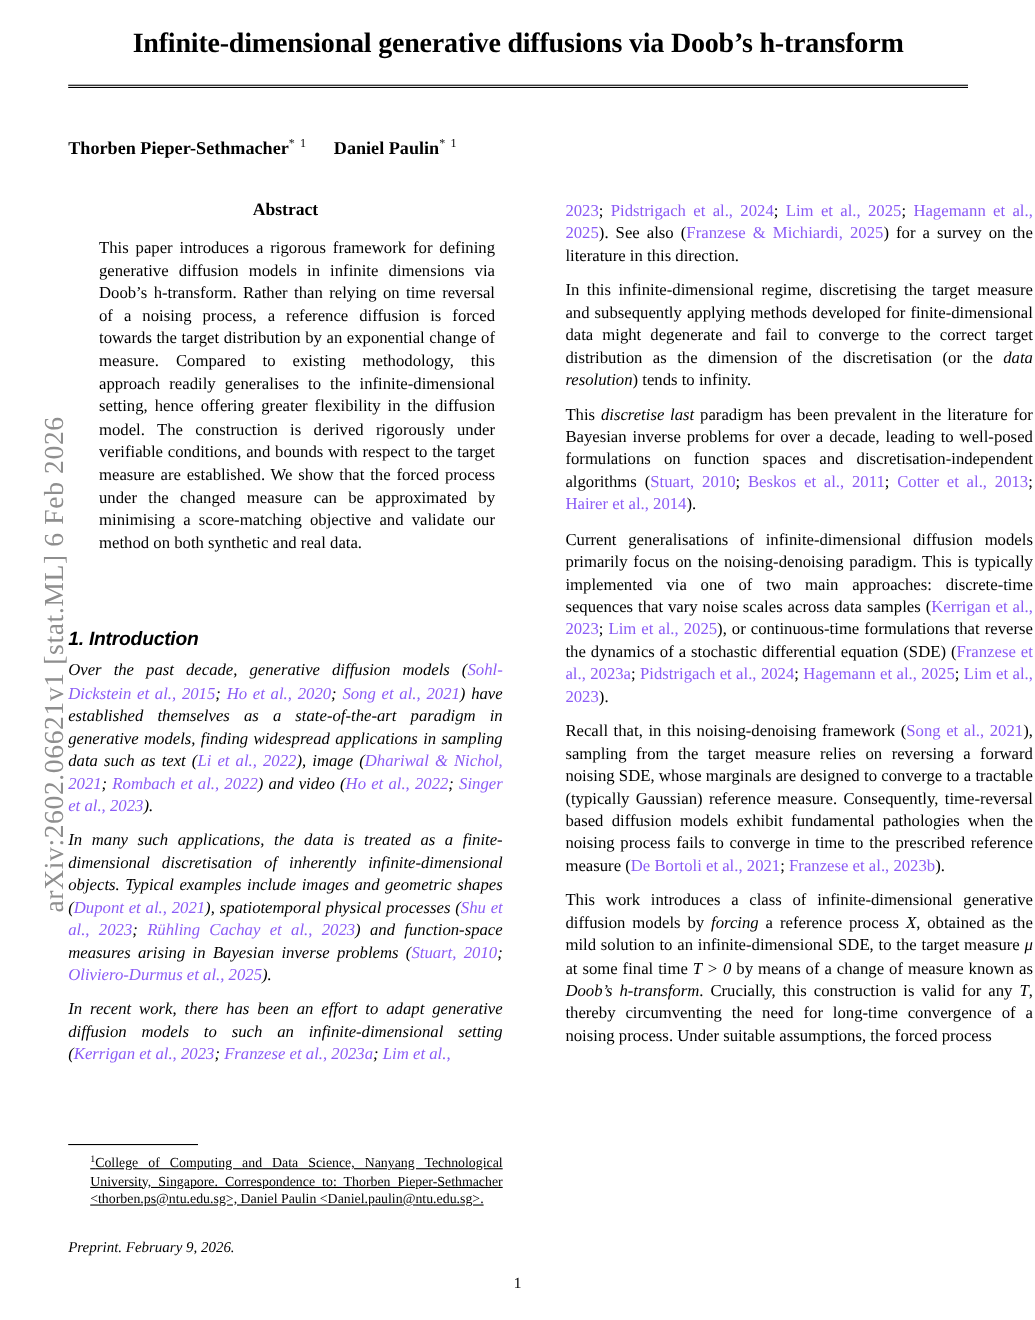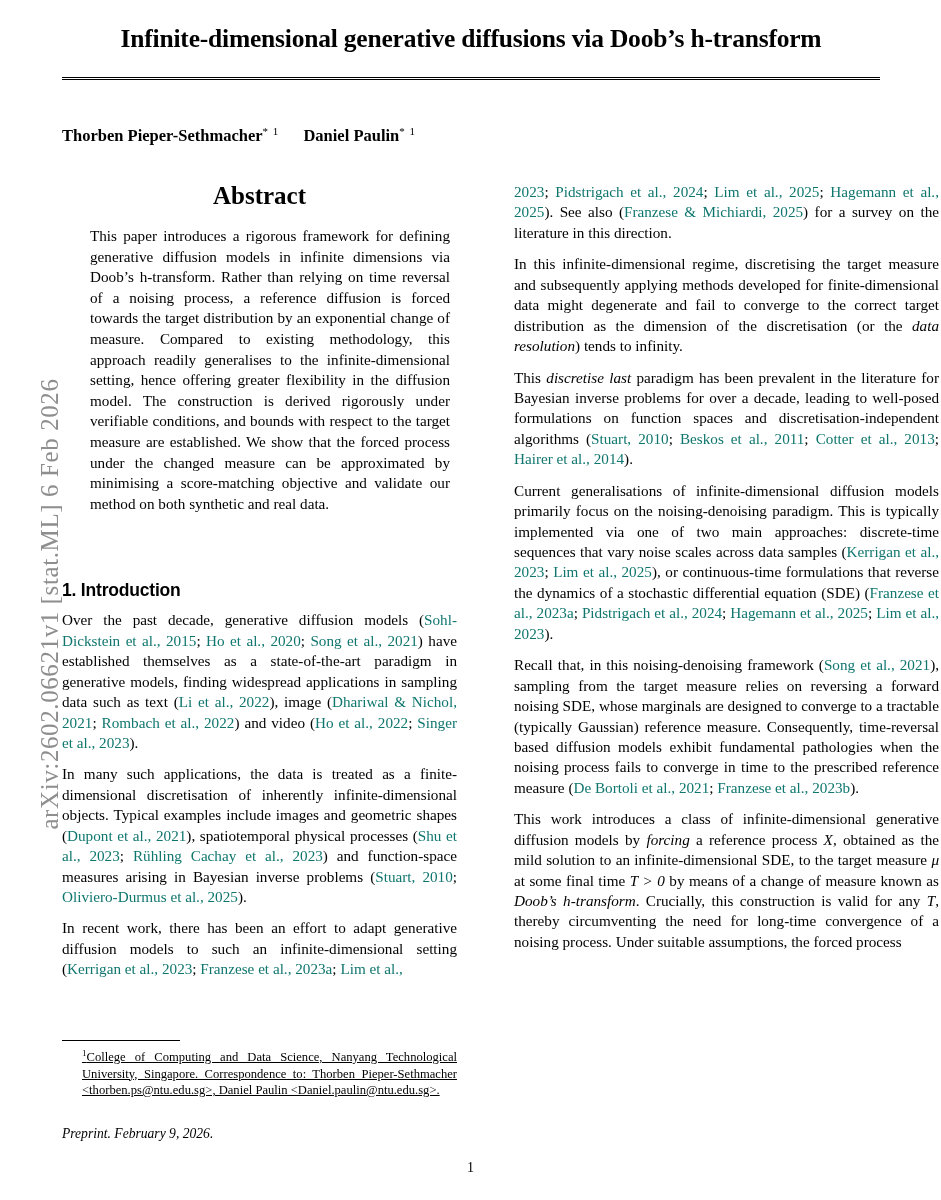--- a/index.html
+++ b/index.html
@@ -93,21 +93,21 @@
   }
   #col-right {
     position: absolute;
     left: 514px;
     top: 182px;
     width: 425px;
   }
 
   h2.abstract-head {
     margin: 0 0 14px 0;
-    font-size: 25px;
+    font-size: 16px;
     font-weight: bold;
     text-align: center;
   }
 
   .abstract-body {
     margin: 16px 0 0 28px;
     width: 360px;
     font-size: 15.2px;
     line-height: 1.355;
     text-align: justify;
@@ -115,33 +115,33 @@
     hyphens: manual;
   }
 
   h2.section-head {
     margin: 0 0 9px 0;
     font-size: 17.5px;
     font-weight: bold;
     font-family: "Liberation Sans", "DejaVu Sans", sans-serif;
     letter-spacing: -0.2px;
   }
-  #intro-wrap { margin-top: 66px; }
+  #intro-wrap { margin-top: 66px; font-style: italic; }
 
   p.body {
     margin: 0 0 11px 0;
     font-size: 15.2px;
     line-height: 1.345;
     text-align: justify;
     text-justify: inter-word;
     hyphens: manual;
   }
   p.body:last-child { margin-bottom: 0; }
 
-  .cite { color: #0f766e; }
+  .cite { color: #8b5cf6; }
   .it { font-style: italic; }
   .mathit { font-family: "Liberation Serif", serif; font-style: italic; }
 
   
   #footnote-block {
     position: absolute;
     left: 62px;
     top: 1040px;
     width: 395px;
   }

